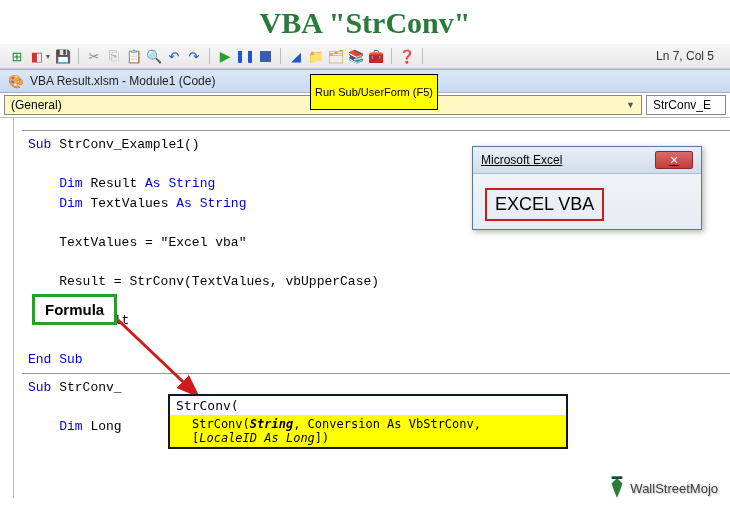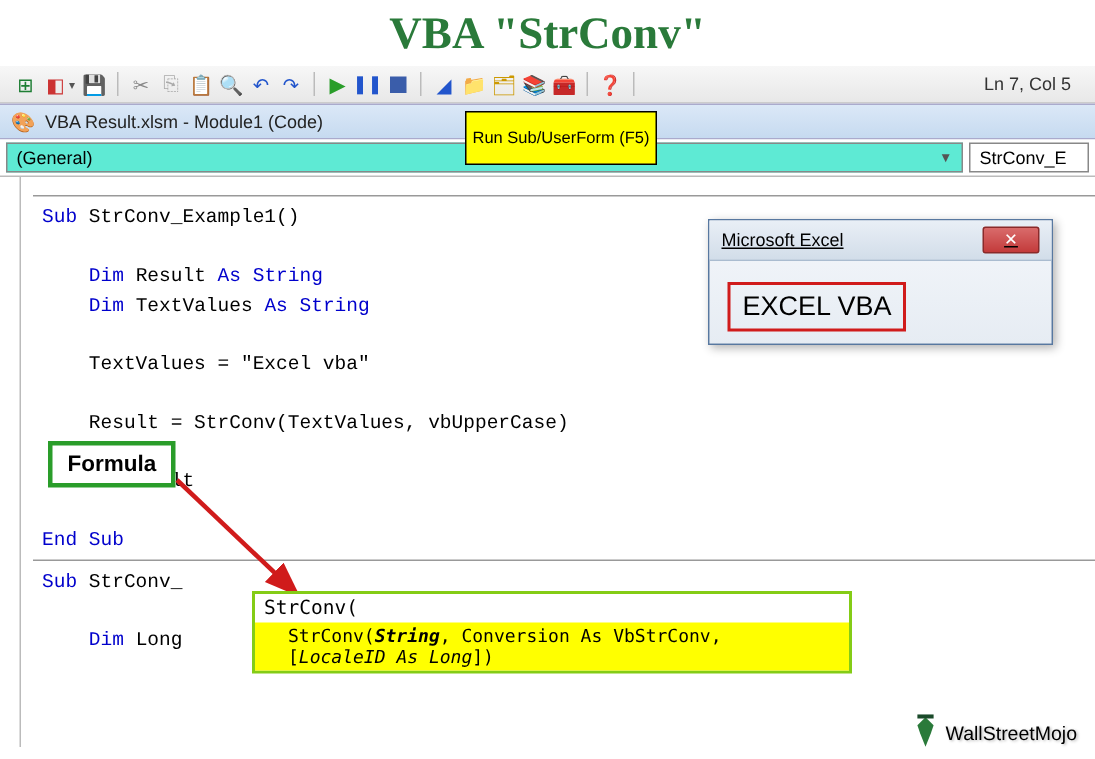--- a/index.html
+++ b/index.html
@@ -16,48 +16,48 @@
   .stop-icon { width: 11px; height: 11px; background: #3a5daa; }
   .status-text { margin-left: auto; color: #333; font-size: 12px; padding-right: 8px; }
   
   .titlebar { background: linear-gradient(#dbe8f7,#c6daf0); border-top: 1px solid #aac; border-bottom: 1px solid #aac; padding: 3px 8px; display: flex; align-items: center; gap: 6px; }
   .tb-colorful { width: 16px; height: 16px; display: inline-flex; align-items: center; justify-content: center; font-size: 13px; }
   .titlebar-text { font-size: 12px; color: #222; }
   
   .run-label { position: absolute; left: 310px; top: 74px; background: #ffff00; border: 1px solid #000; font-size: 11px; padding: 11px 4px; }
   
   .dropdown-row { display: flex; border-bottom: 1px solid #bbb; background: #fff; }
-  .dd-left { flex: 1; border: 1px solid #888; margin: 2px 4px; font-size: 12px; padding: 2px 6px; background: #5eead4; display: flex; justify-content: space-between; align-items: center; }
+  .dd-left { flex: 1; border: 1px solid #888; margin: 2px 4px; font-size: 12px; padding: 2px 6px; background: #fef9c3; display: flex; justify-content: space-between; align-items: center; }
   .dd-right { width: 80px; border: 1px solid #888; margin: 2px 4px 2px 0; font-size: 12px; padding: 2px 6px; background: #fff; }
   .dd-arrow { font-size: 9px; color: #555; }
   
   .code-area { position: relative; font-family: Consolas, "Courier New", monospace; font-size: 13px; padding: 8px 0 0 6px; background: #fff; height: 380px; }
   .code-gutter { position: absolute; left: 0; top: 0; bottom: 0; width: 14px; border-right: 1px solid #bbb; }
   .hr-line { border: none; border-top: 1px solid #999; margin: 4px 0 4px 16px; }
   .code-line { padding-left: 22px; white-space: pre; line-height: 1.5; }
   .kw { color: #0000cc; }
   
   .formula-box { position: absolute; left: 32px; top: 294px; background: #fff; border: 3px solid #2a9d2a; font-family: "Segoe UI", sans-serif; font-size: 15px; font-weight: bold; padding: 4px 10px; }
   
   .arrow-svg { position: absolute; left: 110px; top: 302px; pointer-events: none; }
   
-  .tooltip-box { position: absolute; left: 168px; top: 394px; background: #fff; border: 2px solid #84cc16; font-family: Consolas, monospace; font-size: 13px; width: 400px; }
+  .tooltip-box { position: absolute; left: 168px; top: 394px; background: #fff; border: 2px solid #0f172a; font-family: Consolas, monospace; font-size: 13px; width: 400px; }
   .tooltip-top { padding: 2px 6px; }
   .tooltip-bottom { background: #ffff00; padding: 2px 22px; font-size: 12px; }
   .tooltip-bottom .bi { font-weight: bold; font-style: italic; }
   
   .msgbox { position: absolute; right: 28px; top: 146px; width: 230px; background: linear-gradient(#f4f7fb,#e6ecf3); border: 1px solid #5878a0; box-shadow: 2px 2px 6px rgba(0,0,0,0.3); font-family: "Segoe UI", sans-serif; }
   .msgbox-title { background: linear-gradient(#e9eff6,#d2dde9); padding: 4px 8px; font-size: 12px; display: flex; justify-content: space-between; align-items: center; border-bottom: 1px solid #aabcd0; text-decoration: underline; }
   .msgbox-close { background: linear-gradient(#d96b6b,#c33b3b); color: #fff; font-size: 11px; width: 38px; height: 18px; text-align: center; border: 1px solid #8a2a2a; border-radius: 2px; line-height: 16px; cursor: pointer; }
   .msgbox-body { padding: 14px 12px 8px; }
   .msgbox-text { border: 2px solid #d01b1b; padding: 4px 8px; font-size: 18px; display: inline-block; }
   .msgbox-footer { background: #eef1f5; border-top: 1px solid #c8cdd4; padding: 8px; text-align: right; }
   .msgbox-btn { background: linear-gradient(#fefefe,#e4e7ec); border: 1px solid #888; font-size: 12px; padding: 3px 28px; cursor: pointer; }
   
-  .watermark { position: absolute; right: 12px; bottom: 6px; font-size: 13px; color: #000000; display: flex; align-items: center; gap: 4px; text-shadow: 1px 1px 2px rgba(0,0,0,0.3); }
+  .watermark { position: absolute; right: 12px; bottom: 6px; font-size: 13px; color: #404040; display: flex; align-items: center; gap: 4px; text-shadow: 1px 1px 2px rgba(0,0,0,0.3); }
   .watermark svg { width: 18px; height: 24px; }
 </style>
 </head>
 <body>
 
 <div class="page-title">VBA "StrConv"</div>
 
 <div class="toolbar">
   <span class="tb-icon" style="color:#1e7e34">⊞</span>
   <span class="tb-icon" style="color:#c33">◧</span>

